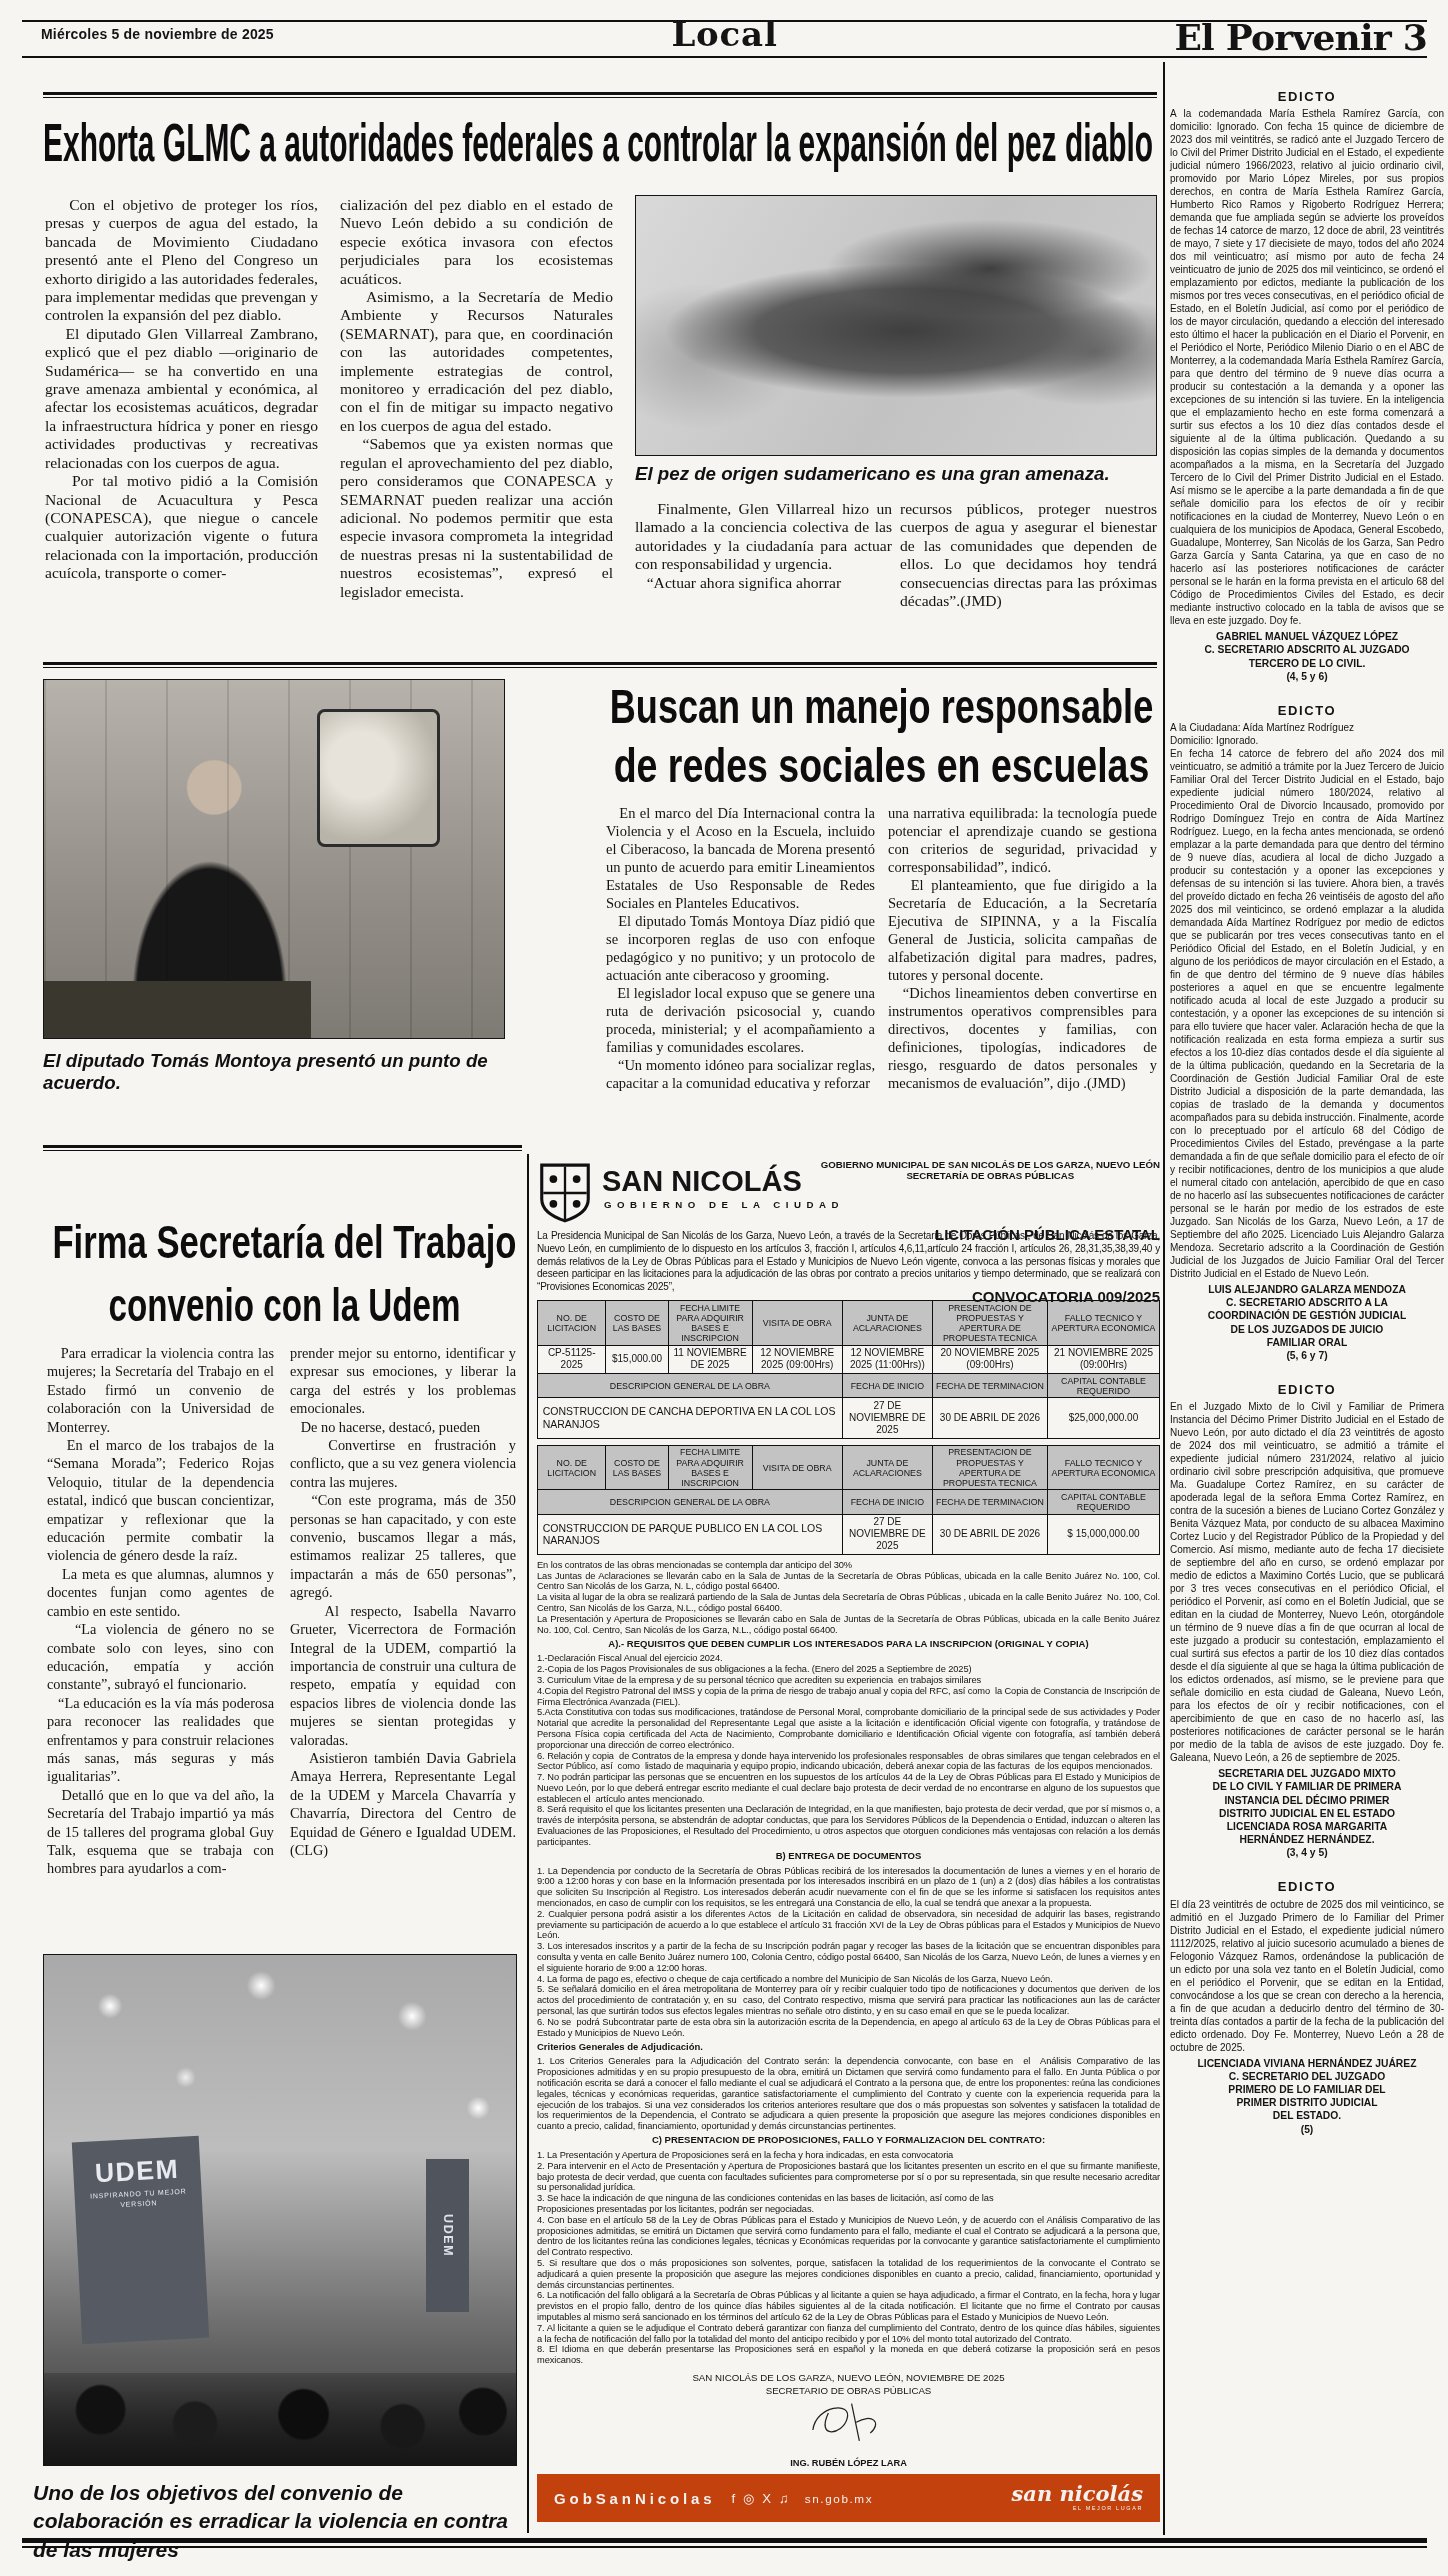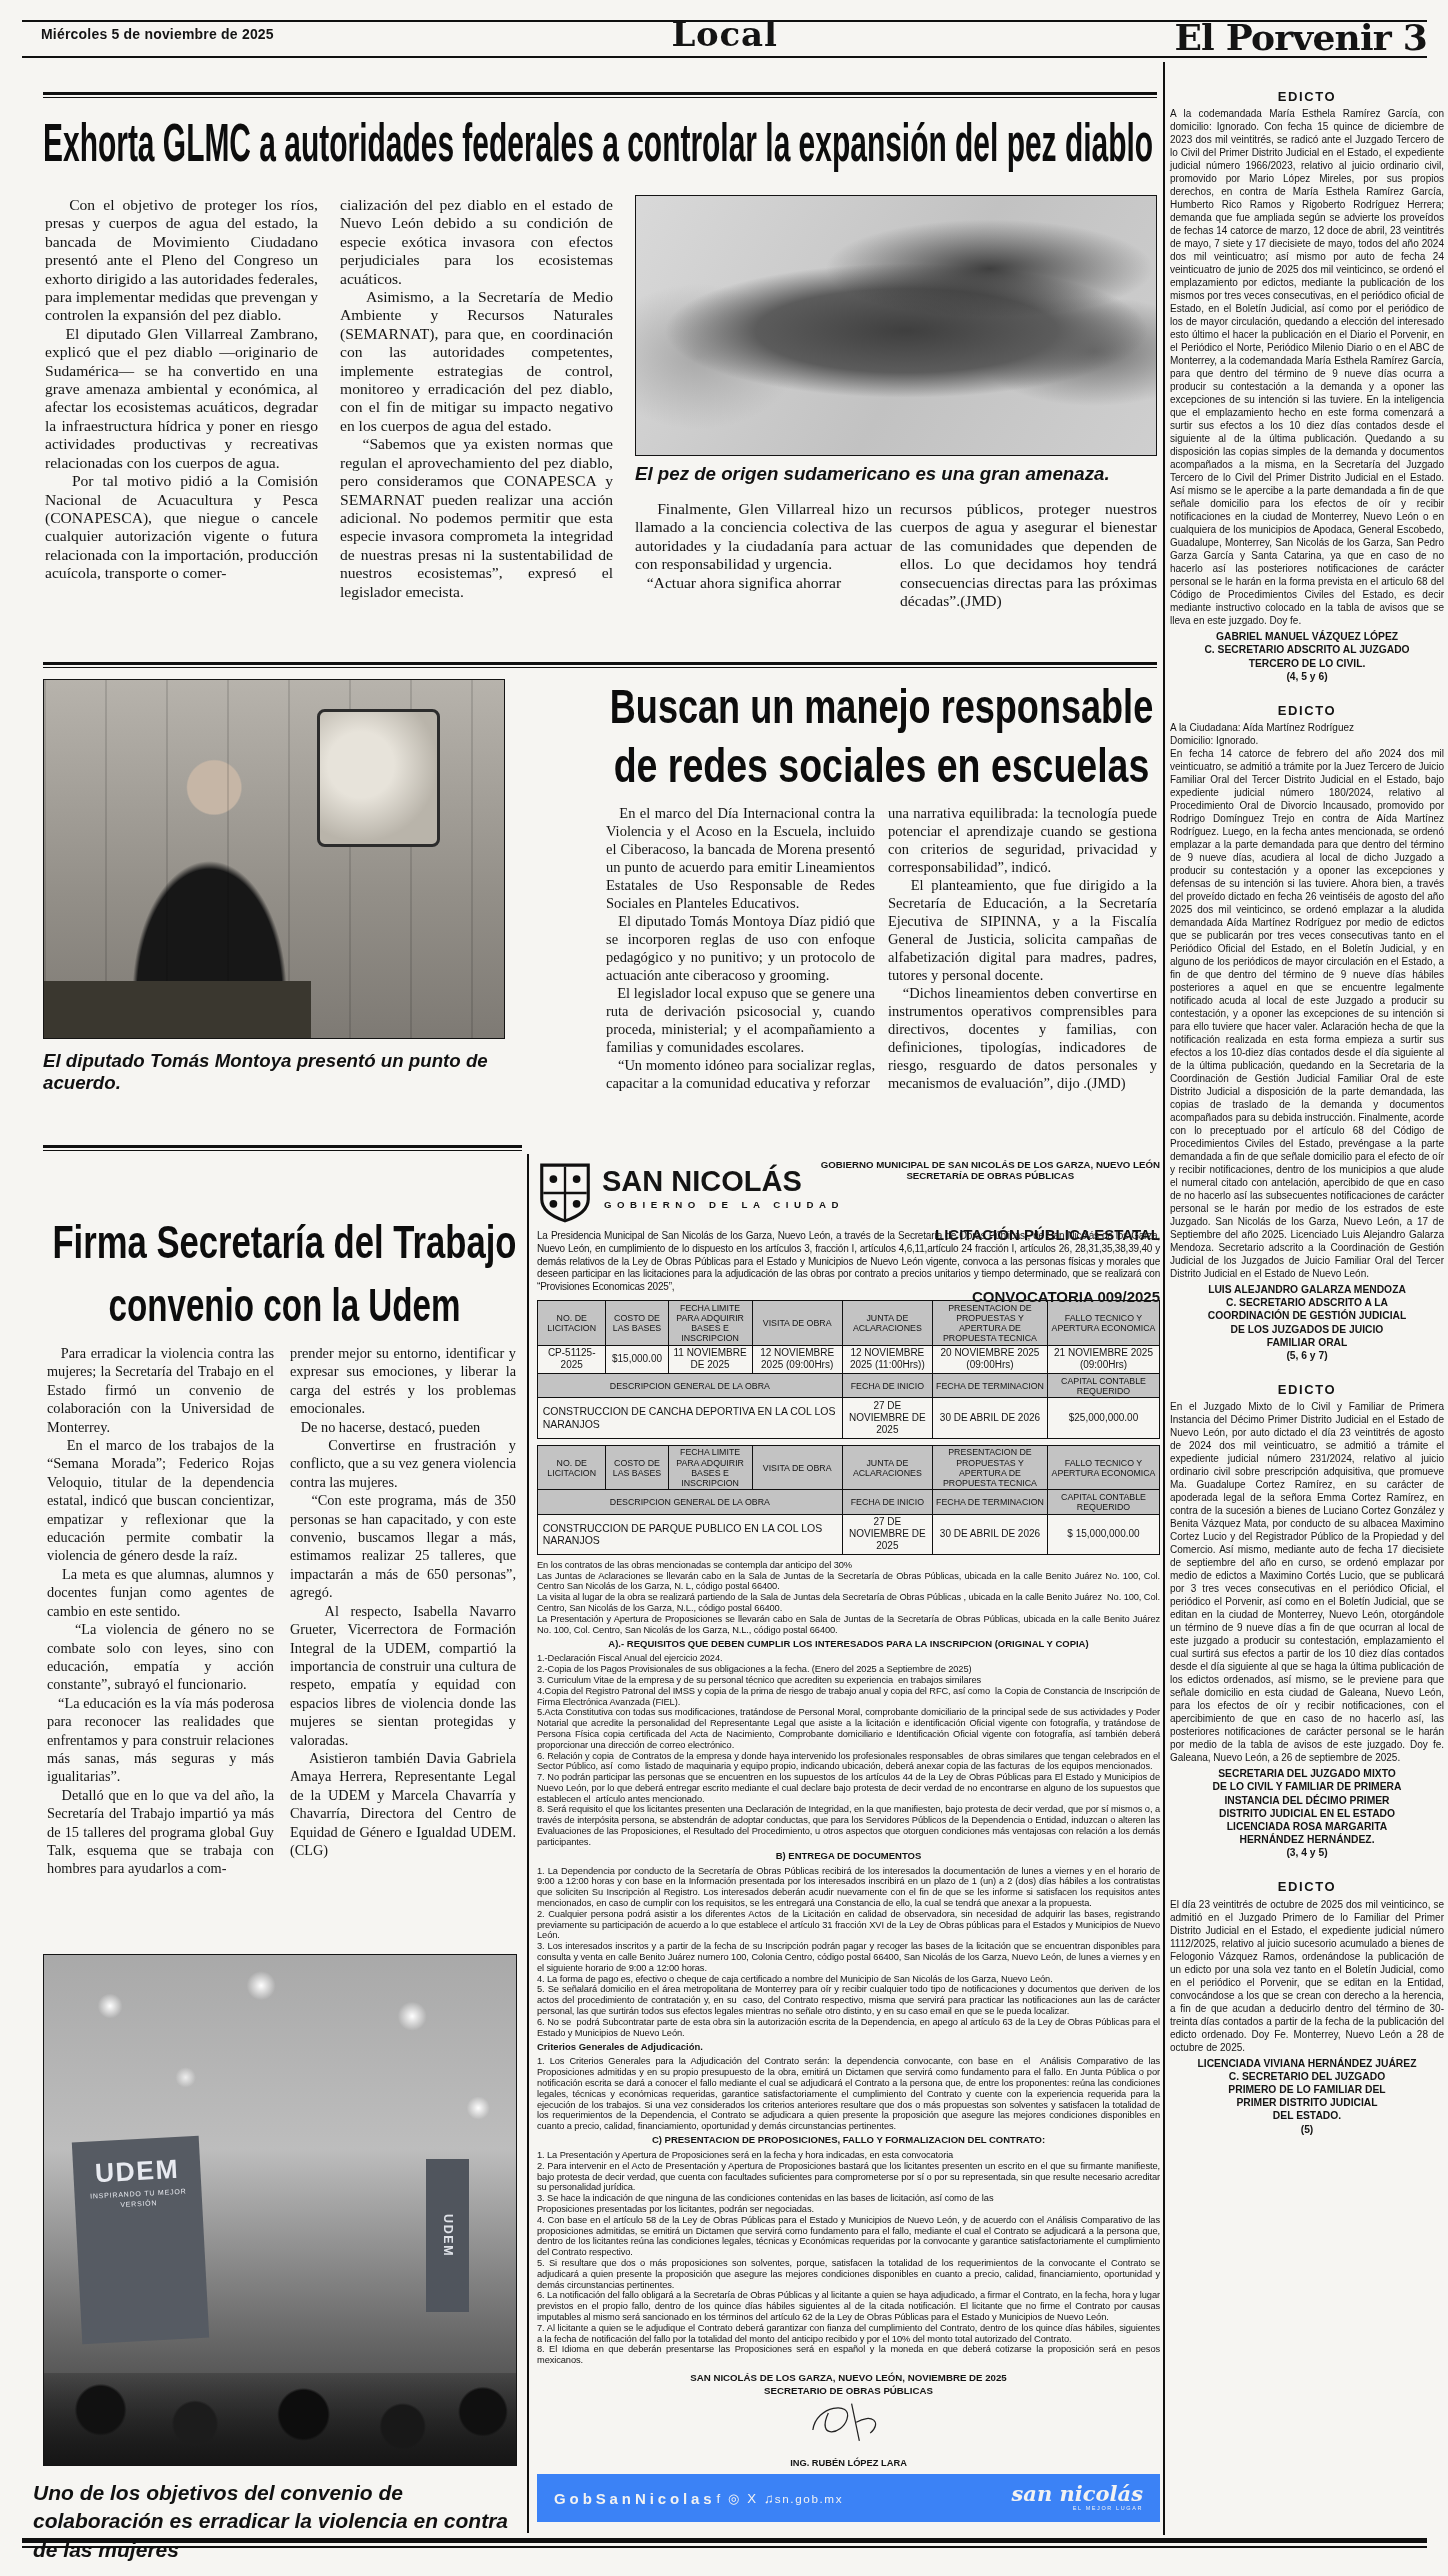--- a/index.html
+++ b/index.html
@@ -69,24 +69,24 @@
   .ad-org .l{font-size:15px;margin-top:45px;}
   .ad-intro{font-size:10px;line-height:12.8px;text-align:justify;margin-top:3.1px;letter-spacing:-0.2px;}
   table.lic{border-collapse:collapse;width:100%;table-layout:fixed;margin-top:6.2px;}
   table.lic th,table.lic td{border:1.2px solid #101010;text-align:center;vertical-align:middle;padding:1.6px 2.3px;}
   table.lic th{background:#c3c3c3;font-size:8.8px;line-height:1.15;font-weight:normal;}
   table.lic td{font-size:10px;line-height:1.2;}
   table.lic td.desc{text-align:left;font-size:10.5px;padding-left:4.7px;}
   .fineprint{font-size:9.3px;line-height:10.8px;text-align:justify;white-space:pre-wrap;letter-spacing:-0.1px;margin-top:4.7px;}
   .fp-title{font-weight:bold;text-align:center;font-size:9.5px;margin-top:2.3px;}
   .fp-title-left{font-weight:bold;font-size:9.5px;margin-top:2.3px;}
-  .ad-closing{text-align:center;font-weight:bold;font-size:9.7px;line-height:1.3;margin-top:6.2px;}
+  .ad-closing{text-align:center;font-weight:normal;font-size:9.7px;line-height:1.3;margin-top:6.2px;}
   .ad-signatory{text-align:center;font-weight:bold;font-size:9.3px;margin-top:14px;}
   .sig-svg{display:block;margin:1.6px auto 0;}
-  .ad-footer{margin-top:6.2px;height:48px;background:#3b82f6;color:#f2f2f2;display:flex;align-items:center;padding:0 17px;gap:1px;}
+  .ad-footer{margin-top:6.2px;height:48px;background:#c2410c;color:#f2f2f2;display:flex;align-items:center;padding:0 17px;gap:16px;}
   .ad-handle{font-size:15px;letter-spacing:3.9px;font-weight:bold;}
   .ad-icons{display:flex;gap:7.8px;font-size:13.2px;}
   .ad-site{font-size:11.7px;letter-spacing:1.6px;}
   .ad-footer-logo{margin-left:auto;text-align:right;line-height:1;}
   .ad-footer-logo .name{font:bold italic 21px/1 "DejaVu Serif",serif;}
   .ad-footer-logo .tag{font:5.5px/1.6 "Liberation Sans",sans-serif;letter-spacing:1.6px;display:block;}
   
   .edictos{position:absolute;left:1170px;top:89px;width:274px;font-family:"Liberation Sans",sans-serif;}
   .edicto{margin-bottom:20px;}
   .edicto-title{text-align:center;font-weight:bold;font-size:13px;letter-spacing:1.6px;margin-bottom:3.1px;}

